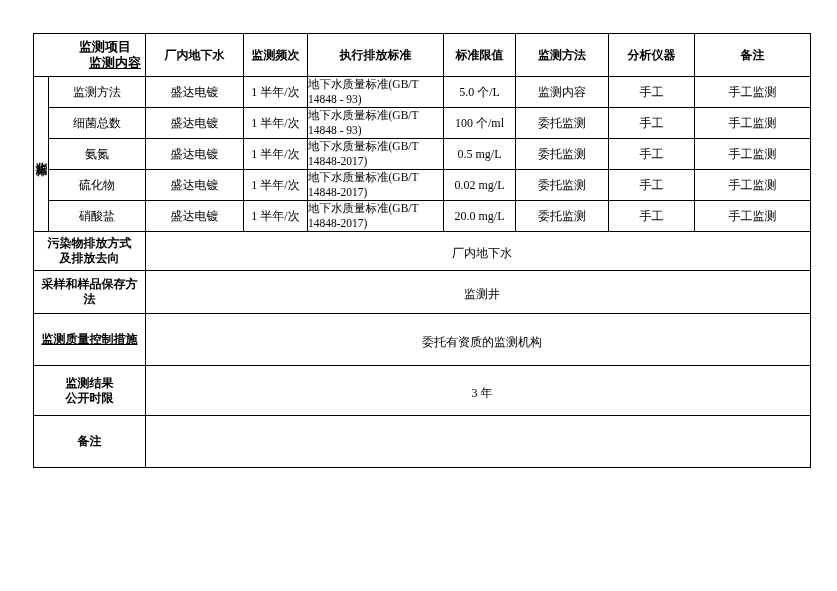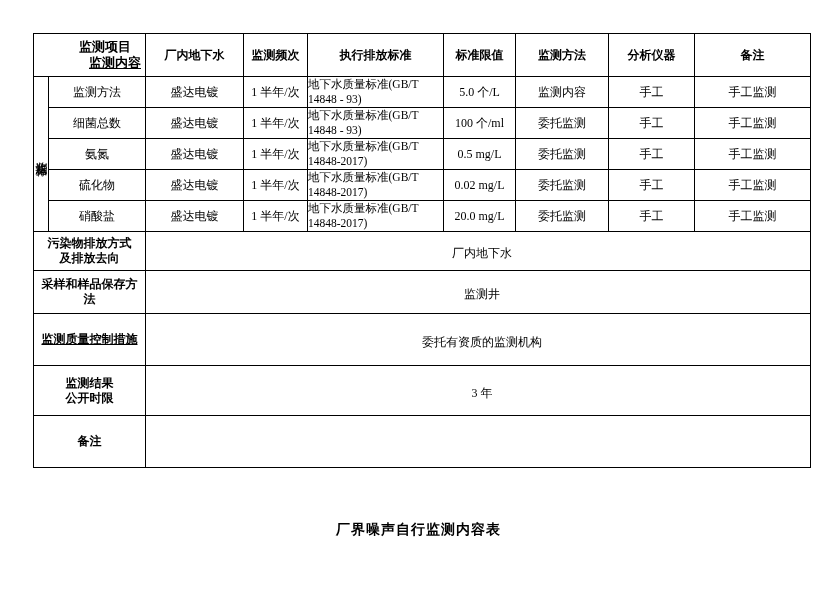--- a/index.html
+++ b/index.html
@@ -209,15 +209,14 @@
 公开时限</td>
       <td colspan="7" class="info-value">3 年</td>
     </tr>
     <tr style="height:52px">
       <td colspan="2" class="info-label">备注</td>
       <td colspan="7" class="info-value"></td>
     </tr>
   </tbody>
     </table>
 
-  <div class="footer-title">厂界噪声自行监测内容表</div>
 
 </div>
 
 </body></html>

